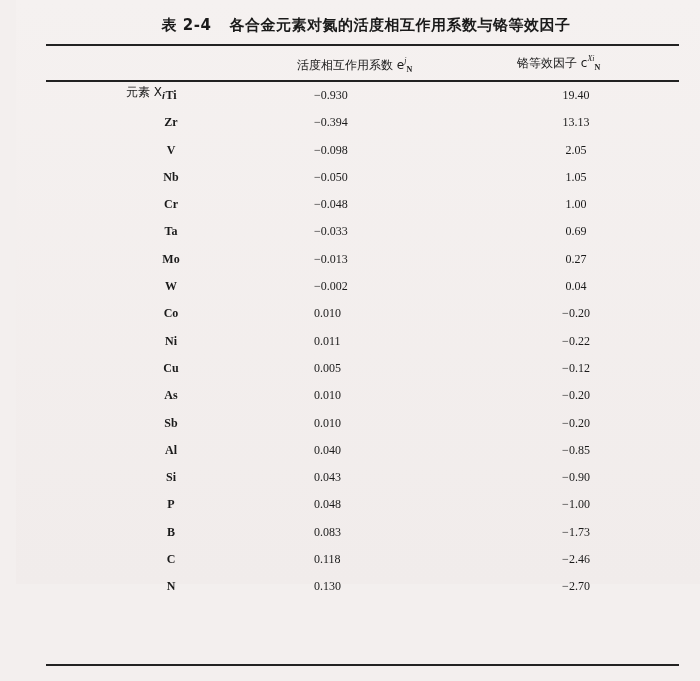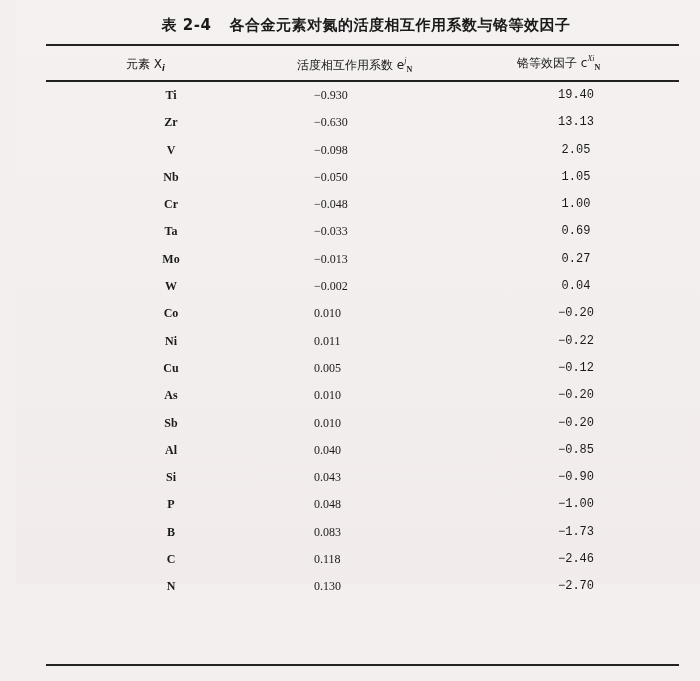--- a/index.html
+++ b/index.html
@@ -22,31 +22,31 @@
   .title .num { margin-right: 18px; }
   .rule { position: absolute; left: 30px; width: 633px; background: #222; }
   .rule.top { top: 44px; height: 2px; }
   .rule.mid { top: 80px; height: 1.5px; }
   .rule.bot { top: 664px; height: 2px; }
   .header {
     position: absolute; top: 52px; left: 30px; width: 633px; height: 26px;
     font-family: "DejaVu Sans", sans-serif; font-size: 12px;
   }
   .hcell { position: absolute; top: 4px; white-space: nowrap; }
-  .h1 { left: 80px; }
+  .h1 { left: 80px; margin-top: 28px; }
   .h2 { left: 251px; }
   .h3 { left: 471px; top: 2px; }
   .sym { font-family: "Liberation Serif", serif; font-style: italic; font-size: 13px; }
   .sub { font-size: 8px; vertical-align: -3px; font-style: normal; font-weight: bold; }
   .sup { font-size: 8px; vertical-align: 6px; }
   .rows { position: absolute; top: 88px; left: 30px; width: 633px; }
   .row { position: relative; height: 27.3px; font-size: 12px; font-family: "Liberation Serif", serif; }
   .c1 { position: absolute; left: 105px; width: 40px; text-align: center; font-weight: bold; }
   .c2 { position: absolute; left: 268px; width: 80px; }
-  .c3 { position: absolute; left: 500px; width: 60px; text-align: center; font-family: Liberation Mono, monospace; }
+  .c3 { position: absolute; left: 500px; width: 60px; text-align: center; }
 </style>
 </head>
 <body>
 
 <div class="page">
   <div class="title">
     <span class="num">表 2-4</span><span>各合金元素对氮的活度相互作用系数与铬等效因子</span>
   </div>
 
   <div class="rule top"></div>
@@ -66,21 +66,21 @@
   <div class="rule mid"></div>
 
   <div class="rows" id="rows">
       <div class="row">
         <div class="c1">Ti</div>
         <div class="c2">−0.930</div>
         <div class="c3">19.40</div>
       </div>
       <div class="row">
         <div class="c1">Zr</div>
-        <div class="c2">−0.630</div>
+        <div class="c2">−0.394</div>
         <div class="c3">13.13</div>
       </div>
       <div class="row">
         <div class="c1">V</div>
         <div class="c2">−0.098</div>
         <div class="c3">2.05</div>
       </div>
       <div class="row">
         <div class="c1">Nb</div>
         <div class="c2">−0.050</div>

